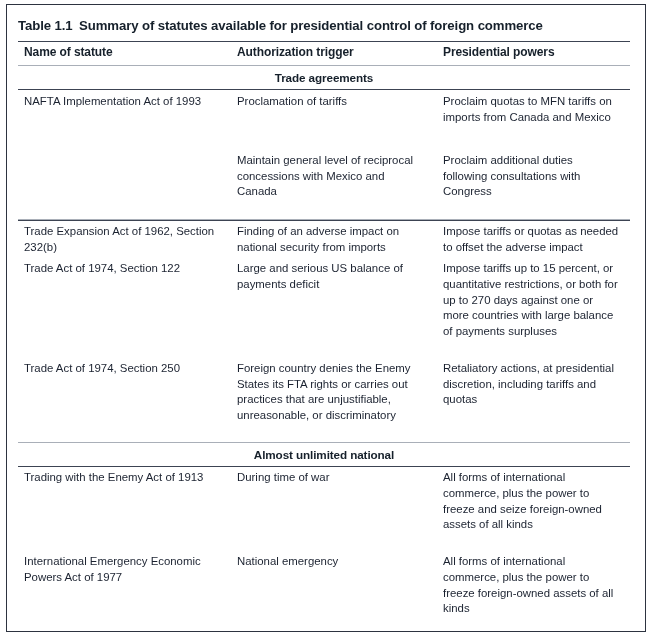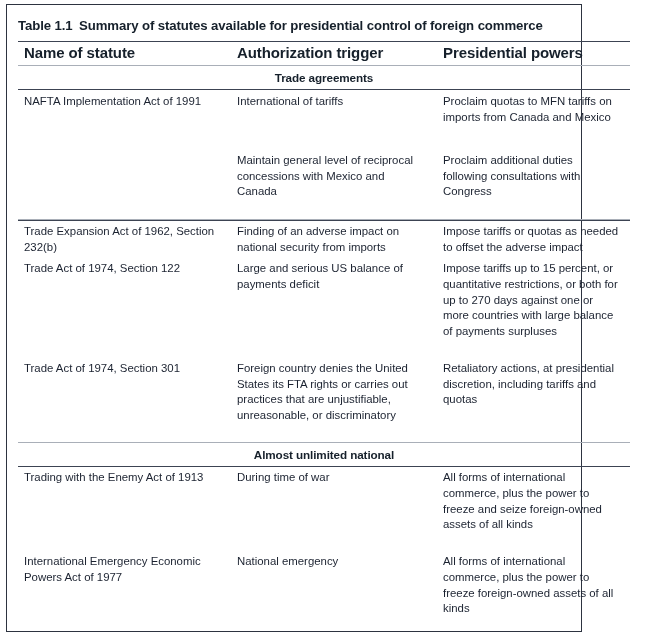--- a/index.html
+++ b/index.html
@@ -21,21 +21,21 @@
     box-sizing: border-box;
     background: #ffffff;
     overflow: hidden;
   }
 
   
   .figure-frame {
     position: absolute;
     left: 6px;
     top: 4px;
-    width: 576px;
+    width: 640px;
     height: 628px;
     box-sizing: border-box;
     border: 1px solid #2d3340;
     background: #ffffff;
   }
 
   .inner {
     position: absolute;
     left: 11px;
     top: 9px;
@@ -82,21 +82,21 @@
     table-layout: fixed;
     font-size: 11.4px;
     line-height: 15.7px;
   }
   table.t col.c1 { width: 211px; }
   table.t col.c2 { width: 206px; }
   table.t col.c3 { width: 195px; }
 
   thead th {
     font-weight: bold;
-    font-size: 15px;
+    font-size: 12px;
     text-align: left;
     padding: 3px 8px 4px 6px;
     color: #16202b;
     letter-spacing: -0.1px;
   }
   thead th.h2, thead th.h3 { text-align: left; padding-left: 8px; }
 
   tr.section-row td {
     text-align: center;
     font-weight: bold;
@@ -161,22 +161,22 @@
           <tr class="section-row">
             <td colspan="3">Trade agreements</td>
           </tr>
           <tr>
             <td class="rule-cell" colspan="3">
                 <div class="rule-dark"></div>
               </td>
           </tr>
 
           <tr>
-            <td class="c1">NAFTA Implementation Act of 1991</td>
-            <td class="c2">International of tariffs</td>
+            <td class="c1">NAFTA Implementation Act of 1993</td>
+            <td class="c2">Proclamation of tariffs</td>
             <td class="c3">Proclaim quotas to MFN tariffs on imports from Canada and Mexico</td>
           </tr>
           <tr>
             <td colspan="3" class="spacer-md"></td>
           </tr>
           <tr>
             <td class="c1"></td>
             <td class="c2">Maintain general level of reciprocal concessions with Mexico and Canada</td>
             <td class="c3">Proclaim additional duties following consultations with Congress</td>
           </tr>
@@ -203,22 +203,22 @@
           </tr>
           <tr>
             <td class="c1 tight">Trade Act of 1974, Section 122</td>
             <td class="c2 tight">Large and serious US balance of payments deficit</td>
             <td class="c3 tight">Impose tariffs up to 15 percent, or quantitative restrictions, or both for up to 270 days against one or more countries with large balance of payments surpluses</td>
           </tr>
           <tr>
             <td colspan="3" class="spacer-sm"></td>
           </tr>
           <tr>
-            <td class="c1 tight">Trade Act of 1974, Section 301</td>
-            <td class="c2 tight">Foreign country denies the United States its FTA rights or carries out practices that are unjustifiable, unreasonable, or discriminatory</td>
+            <td class="c1 tight">Trade Act of 1974, Section 250</td>
+            <td class="c2 tight">Foreign country denies the Enemy States its FTA rights or carries out practices that are unjustifiable, unreasonable, or discriminatory</td>
             <td class="c3 tight">Retaliatory actions, at presidential discretion, including tariffs and quotas</td>
           </tr>
 
           <tr>
             <td colspan="3" class="spacer-sm"></td>
           </tr>
           <tr>
             <td class="rule-cell" colspan="3">
                 <div class="rule-gray"></div>
               </td>

